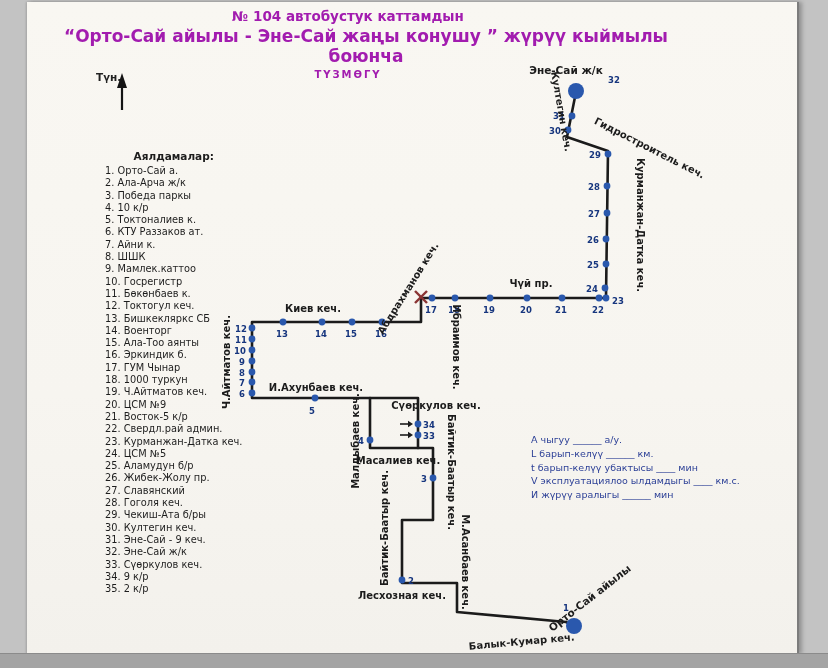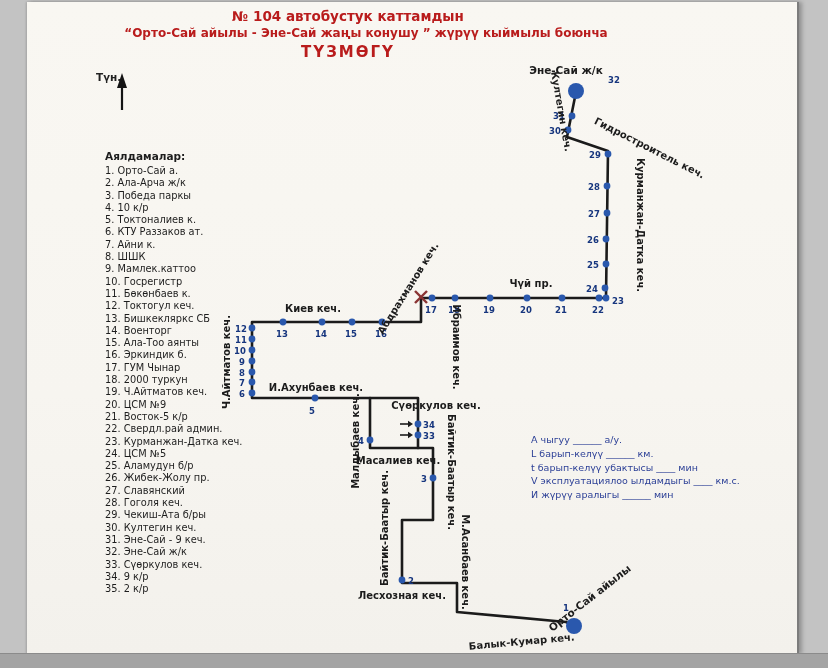--- a/index.html
+++ b/index.html
@@ -8,26 +8,26 @@
     background:#c3c3c3;
     font-family:"DejaVu Sans","Liberation Sans",sans-serif;
   }
   .paper{
     position:absolute;left:27px;top:2px;width:770px;height:652px;
     background:linear-gradient(180deg,#f9f7f2 0%,#f7f5f0 60%,#f3f1ec 100%);
     border-right:2px solid #7c7c7c;
     box-shadow:3px 0 4px rgba(0,0,0,.25), -1px 0 2px rgba(0,0,0,.15);
   }
   .bottom-band{position:absolute;left:0;right:0;bottom:0;height:14px;background:#a4a4a4;border-top:1px solid #8b8b8b;}
-  .titles{position:absolute;left:27px;top:8px;width:642px;text-align:center;color:#b91c1c;z-index:3;}
+  .titles{position:absolute;left:27px;top:8px;width:642px;text-align:center;color:#a21caf;z-index:3;}
   .t1{font-size:13.5px;font-weight:bold;}
-  .t2{font-size:12px;font-weight:bold;margin-top:2px;margin-left:36px;}
-  .t3{font-size:15px;font-weight:bold;letter-spacing:2px;margin-top:3px;}
+  .t2{font-size:17px;font-weight:bold;margin-top:2px;margin-left:36px;}
+  .t3{font-size:10px;font-weight:bold;letter-spacing:2px;margin-top:3px;}
   .stops-list{position:absolute;left:105px;top:150px;color:#1d1d1d;z-index:3;}
-  .stops-heading{font-weight:bold;font-size:10.5px;margin-bottom:3px;}
+  .stops-heading{font-weight:bold;font-size:10.5px;margin-bottom:3px;text-align:center;}
   .stop-line{font-size:9.8px;line-height:12.3px;white-space:nowrap;}
   .legend{position:absolute;left:531px;top:433px;color:#2b3f96;font-size:9.5px;line-height:13.8px;z-index:3;}
   .legend-line{white-space:nowrap;}
   #map-svg{position:absolute;left:0;top:0;z-index:2;font-family:"DejaVu Sans","Liberation Sans",sans-serif;}
 </style>
 </head>
 <body>
 
 <div class="paper"></div>
 <div class="bottom-band"></div>
@@ -51,21 +51,21 @@
       <div class="stop-line">8. ШШК</div>
       <div class="stop-line">9. Мамлек.каттоо</div>
       <div class="stop-line">10. Госрегистр</div>
       <div class="stop-line">11. Бөкөнбаев к.</div>
       <div class="stop-line">12. Токтогул кеч.</div>
       <div class="stop-line">13. Бишкекляркс СБ</div>
       <div class="stop-line">14. Военторг</div>
       <div class="stop-line">15. Ала-Тоо аянты</div>
       <div class="stop-line">16. Эркиндик б.</div>
       <div class="stop-line">17. ГУМ Чынар</div>
-      <div class="stop-line">18. 2000 туркун</div>
+      <div class="stop-line">18. 1000 туркун</div>
       <div class="stop-line">19. Ч.Айтматов кеч.</div>
       <div class="stop-line">20. ЦСМ №9</div>
       <div class="stop-line">21. Восток-5 к/р</div>
       <div class="stop-line">22. Свердл.рай админ.</div>
       <div class="stop-line">23. Курманжан-Датка кеч.</div>
       <div class="stop-line">24. ЦСМ №5</div>
       <div class="stop-line">25. Аламудун б/р</div>
       <div class="stop-line">26. Жибек-Жолу пр.</div>
       <div class="stop-line">27. Славянский</div>
       <div class="stop-line">28. Гоголя кеч.</div>

